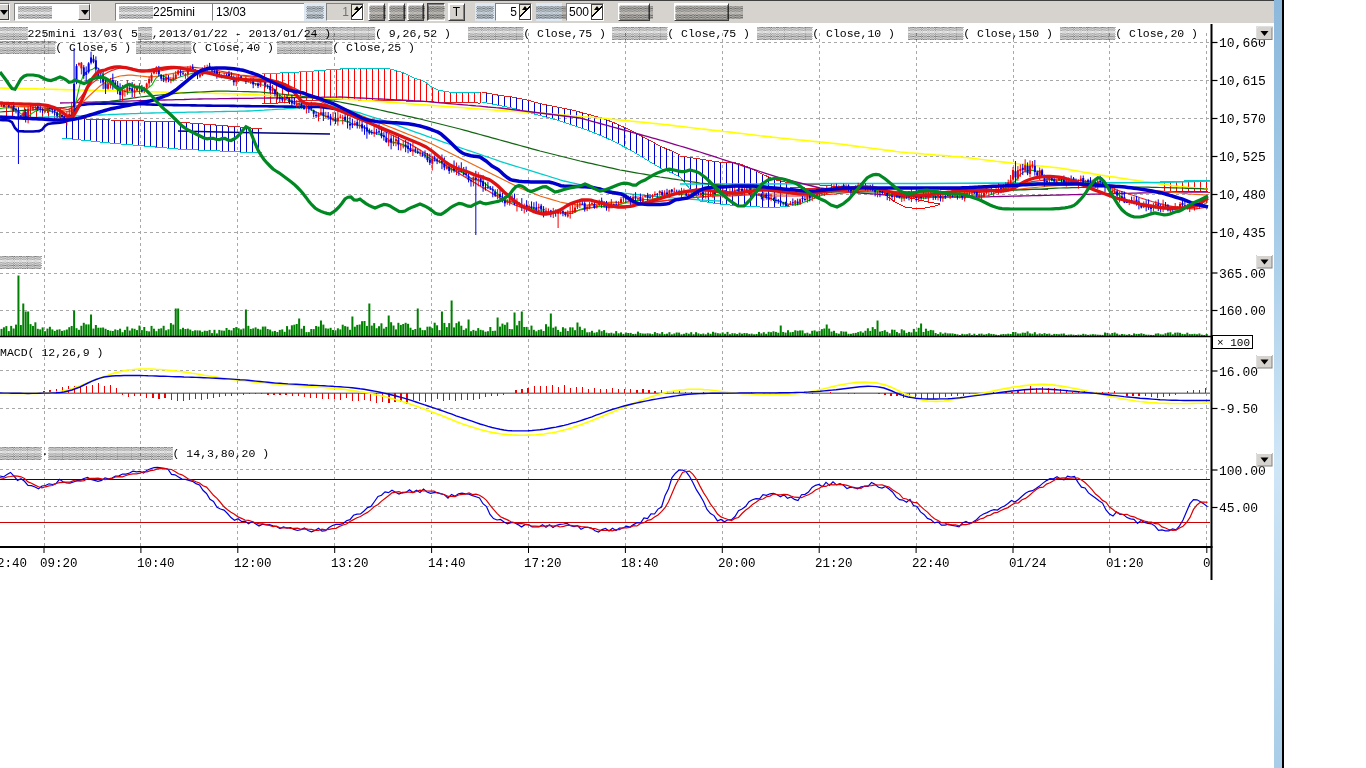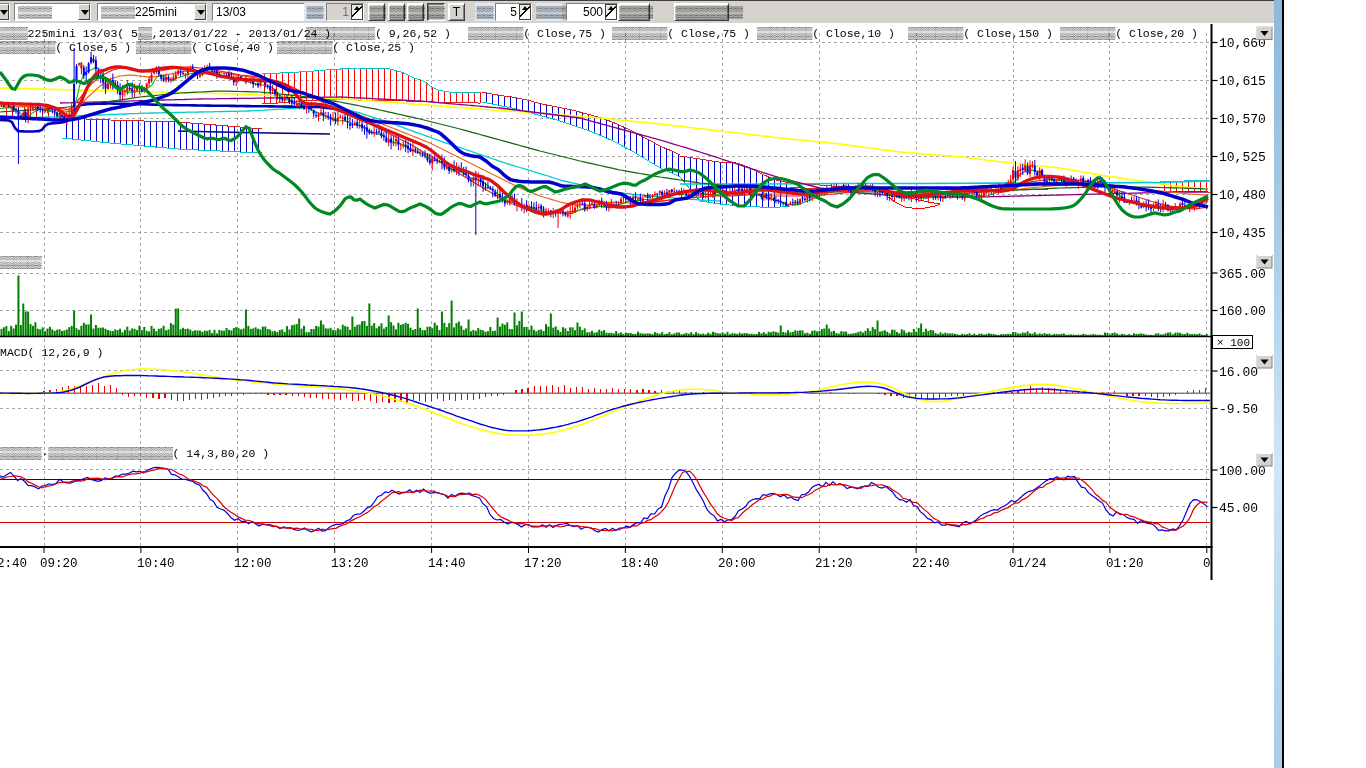--- a/index.html
+++ b/index.html
@@ -2036,21 +2036,21 @@
       <span class="cb">
         <i></i>
       </span>
     </div>
     <div class="combo" style="left:14px;width:77px">
       <span class="ct">▒▒▒▒</span>
       <span class="cb">
         <i></i>
       </span>
     </div>
-    <div class="combo" style="left:97px;width:110px">
+    <div class="combo" style="left:115px;width:110px">
       <span class="ct">▒▒▒▒225mini</span>
       <span class="cb">
         <i></i>
       </span>
     </div>
     <div class="combo" style="left:212px;width:110px">
       <span class="ct">13/03</span>
       <span class="cb">
         <i></i>
       </span>
@@ -2064,20 +2064,20 @@
     <div class="tb" style="left:388px;width:17px">▒▒</div>
     <div class="tb" style="left:407px;width:17px">▒▒</div>
     <div class="tb pressed" style="left:427px;width:18px">▒▒</div>
     <div class="tb" style="left:448px;width:17px">T</div>
     <div class="lbl" style="left:475px;width:20px">▒▒</div>
     <div class="winput" style="left:495px;width:37px">
       <span>5</span>
       <span class="spin"></span>
     </div>
     <div class="lbl" style="left:536px;width:26px">▒▒▒▒</div>
-    <div class="winput" style="left:566px;width:52px">
+    <div class="winput" style="left:566px;width:38px">
       <span>500</span>
       <span class="spin"></span>
     </div>
     <div class="tb" style="left:618px;width:32px">▒▒▒▒</div>
     <div class="tb" style="left:674px;width:55px">▒▒▒▒▒▒▒▒</div>
   </div>
 <div id="strip"></div>
 <div id="stripb"></div>
 </body></html>

